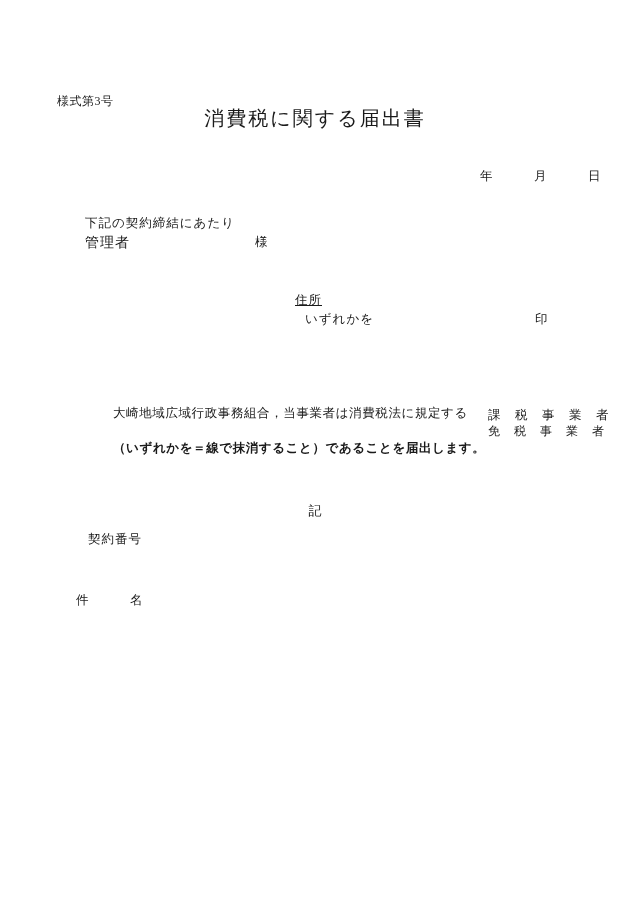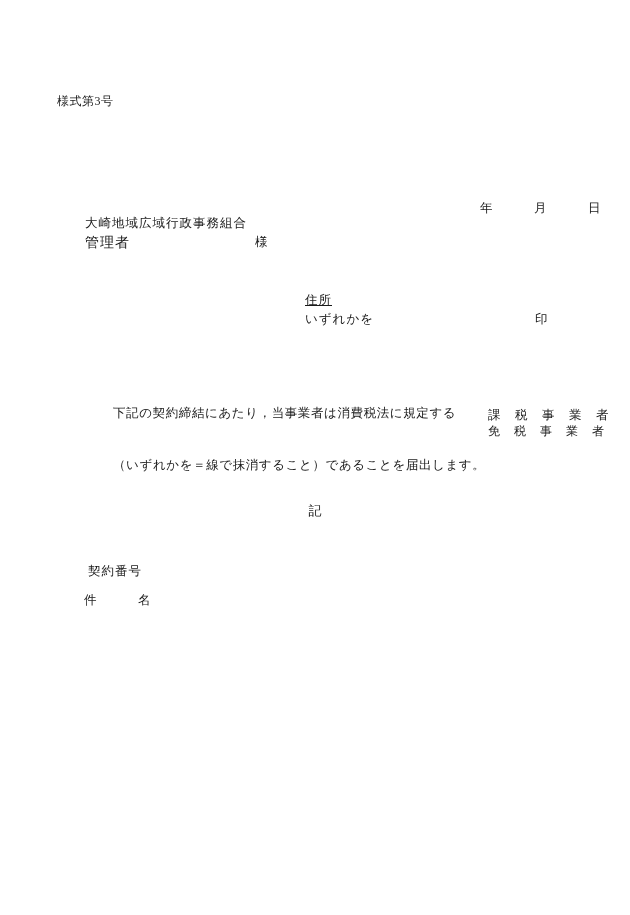--- a/index.html
+++ b/index.html
@@ -37,41 +37,40 @@
     width: 630px;
     text-align: center;
     font-size: 20px;
     letter-spacing: 2px;
   }
   .date-line {
     left: 480px;
     top: 168px;
     font-size: 12.5px;
     letter-spacing: 1px;
-    margin-top: 32px;
   }
   .addressee-org {
     left: 85px;
     top: 215px;
     font-size: 12.5px;
     letter-spacing: 1px;
   }
   .addressee-role {
     left: 85px;
     top: 234px;
     font-size: 14px;
     letter-spacing: 1px;
   }
   .addressee-sama {
     left: 255px;
     top: 234px;
     font-size: 12.5px;
   }
   .addr-label {
-    left: 305px;
+    left: 295px;
     top: 292px;
     font-size: 12.5px;
     letter-spacing: 1px;
     text-decoration: underline;
   }
   .name-label {
     left: 305px;
     top: 311px;
     font-size: 12.5px;
     letter-spacing: 1px;
@@ -94,66 +93,68 @@
     letter-spacing: 1px;
   }
   .body-line1 {
     left: 113px;
     top: 405px;
     font-size: 12.5px;
     letter-spacing: 0.6px;
   }
   .body-line2 {
     left: 113px;
-    top: 457px;
+    top: 440px;
     font-size: 12.5px;
     letter-spacing: 0.6px;
+    font-weight: bold;
   }
   .ki-mark {
     left: 0;
     top: 502px;
     width: 630px;
     text-align: center;
     font-size: 13px;
   }
   .contract-no {
     left: 88px;
-    top: 563px;
+    top: 531px;
     font-size: 12.5px;
     letter-spacing: 1px;
   }
   .subject {
-    left: 84px;
+    left: 76px;
     top: 592px;
     font-size: 12.5px;
     letter-spacing: 1px;
   }
 </style>
 </head>
 <body>
 
 <div class="page">
 
   <div class="abs form-no">様式第3号</div>
 
+  <div class="abs doc-title">消費税に関する届出書</div>
 
   <div class="abs date-line">年　　　月　　　日</div>
 
-  <div class="abs addressee-org">大崎地域広域行政事務組合</div>
+  <div class="abs addressee-org">下記の契約締結にあたり</div>
   <div class="abs addressee-role">管理者</div>
   <div class="abs addressee-sama">様</div>
 
   <div class="abs addr-label">住所</div>
   <div class="abs name-label">いずれかを</div>
   <div class="abs seal-label">印</div>
 
   <div class="abs taxable-label">課　税　事　業　者</div>
   <div class="abs exempt-label">免　税　事　業　者</div>
 
-  <div class="abs body-line1">下記の契約締結にあたり，当事業者は消費税法に規定する</div>
+  <div class="abs body-line1">大崎地域広域行政事務組合，当事業者は消費税法に規定する</div>
   <div class="abs body-line2">（いずれかを＝線で抹消すること）であることを届出します。</div>
 
   <div class="abs ki-mark">記</div>
 
   <div class="abs contract-no">契約番号</div>
   <div class="abs subject">件　　　名</div>
 
 </div>
 
 </body></html>

